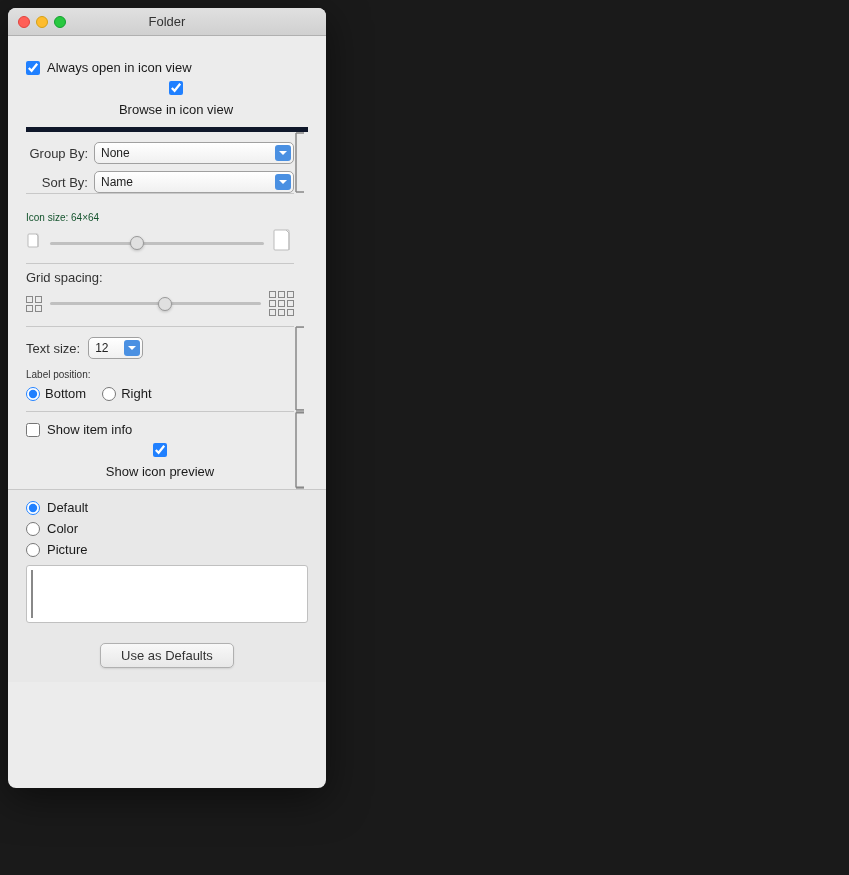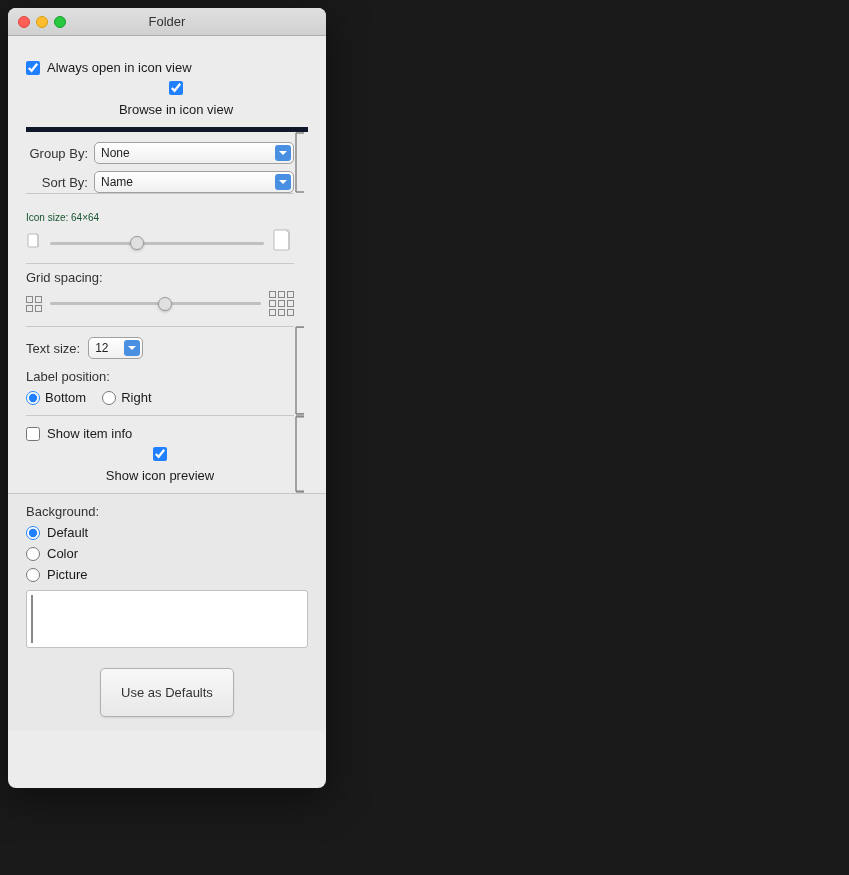--- a/index.html
+++ b/index.html
@@ -232,21 +232,21 @@
       background: linear-gradient(to bottom, #ffffff, #f0f0f0);
       font-size: 12px;
       color: #222;
       padding: 0 20px 0 6px;
       appearance: none;
       -webkit-appearance: none;
       cursor: pointer;
     }
 
     .label-position-label {
-      font-size: 13px;
+      font-size: 10px;
       color: #333;
       margin-bottom: 6px;
     }
 
     .radio-row {
       display: flex;
       align-items: center;
       gap: 16px;
     }
 
@@ -273,21 +273,21 @@
     }
 
     
     .defaults-button-row {
       display: flex;
       justify-content: center;
       padding: 10px 0 14px 0;
     }
 
     .defaults-button {
-      padding: 16px 20px;
+      padding: 4px 20px;
       background: linear-gradient(to bottom, #f8f8f8, #e8e8e8);
       border: 1px solid #b0b0b0;
       border-radius: 5px;
       font-size: 13px;
       color: #333;
       cursor: pointer;
       box-shadow: 0 1px 2px rgba(0,0,0,0.1);
     }
 
     
@@ -479,21 +479,20 @@
       <div style="width: 14px; display: flex; align-items: stretch; flex-shrink: 0;">
         <svg width="14" style="width:14px; min-height: 54px;" viewBox="0 0 14 54" preserveAspectRatio="none">
           <line x1="2" y1="1" x2="10" y2="1" stroke="#888" stroke-width="1.5"></line>
           <line x1="2" y1="1" x2="2" y2="53" stroke="#888" stroke-width="1.5"></line>
           <line x1="2" y1="53" x2="10" y2="53" stroke="#888" stroke-width="1.5"></line>
         </svg>
       </div>
     </div>
 
     <div style="padding: 10px 0; border-top: 1px solid #c8c8c8; background: #e8e8e8; margin: 0 -18px; padding-left: 18px; padding-right: 18px;">
-      <div class="background-label">Background:</div>
       <div class="checkbox-row">
         <input type="radio" name="background" class="radio-native" checked="" style="">
         <label>Default</label>
       </div>
       <div class="checkbox-row">
         <input type="radio" name="background" class="radio-native" style="">
         <label>Color</label>
       </div>
       <div class="checkbox-row" style="margin-bottom: 0;">
         <input type="radio" name="background" class="radio-native" style="">

